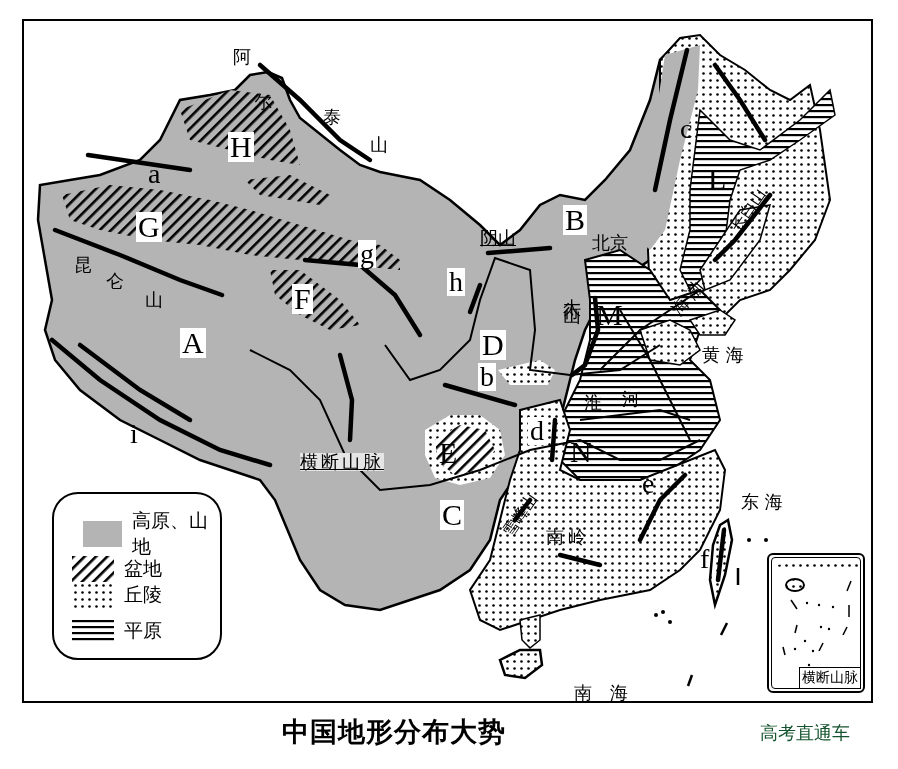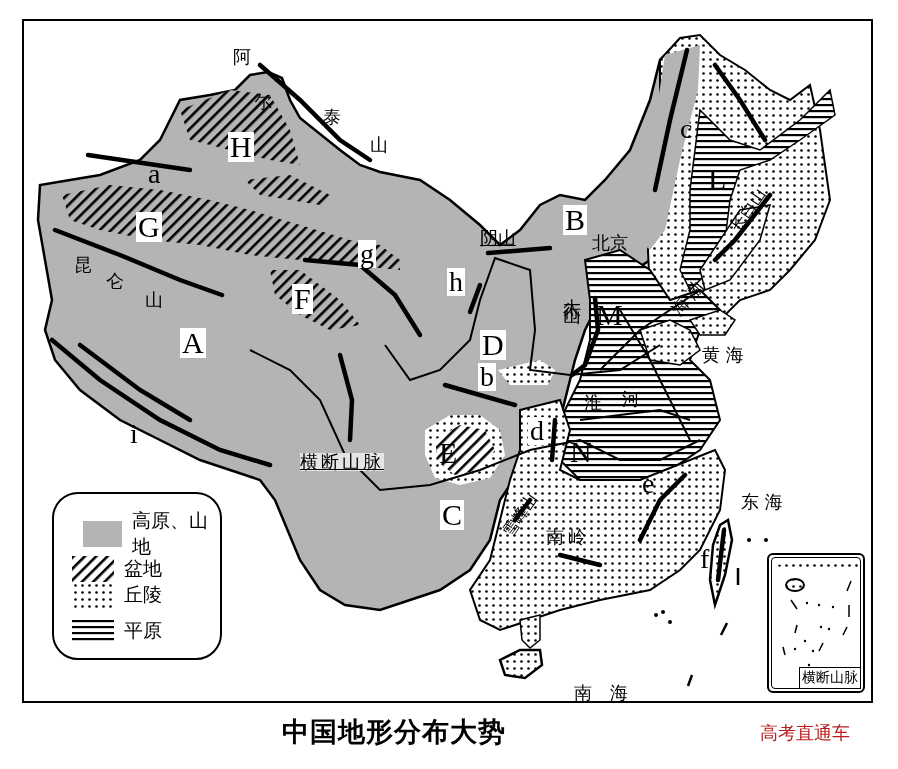--- a/index.html
+++ b/index.html
@@ -15,21 +15,21 @@
   .letter.small { font-size:28px; background:transparent; }
   .letter.bg { background:#fff; }
   .vert { writing-mode:vertical-rl; letter-spacing:4px; }
   #legend { position:absolute; left:52px; top:492px; width:170px; height:168px;
             border:2px solid #000; border-radius:26px; background:#fff; box-sizing:border-box; }
   .leg-row { position:absolute; left:18px; display:flex; align-items:center; }
   .leg-sw { width:42px; height:26px; margin-right:10px; }
   .leg-txt { font-size:19px; font-family:"DejaVu Serif","Liberation Serif",serif; }
   #caption { position:absolute; left:282px; top:714px; font-size:27px; font-weight:bold;
              font-family:"DejaVu Sans","Liberation Sans",sans-serif; letter-spacing:1px; }
-  #watermark { position:absolute; left:760px; top:721px; font-size:18px; color:#b91c1c;
+  #watermark { position:absolute; left:760px; top:721px; font-size:18px; color:#14532d;
                font-family:"DejaVu Sans","Liberation Sans",sans-serif; }
   #inset { position:absolute; left:767px; top:553px; width:98px; height:140px;
            border:2px solid #000; border-radius:6px; box-sizing:border-box; background:#fff; }
   #inset-inner { position:absolute; left:2px; top:2px; right:2px; bottom:2px; border:1px solid #000; border-radius:4px; }
   #inset-label { position:absolute; right:2px; bottom:2px; border:1px solid #000; background:#fff;
                  font-size:14px; padding:1px 2px; font-family:"DejaVu Sans","Liberation Sans",sans-serif; }
 </style>
 </head>
 <body>
 

